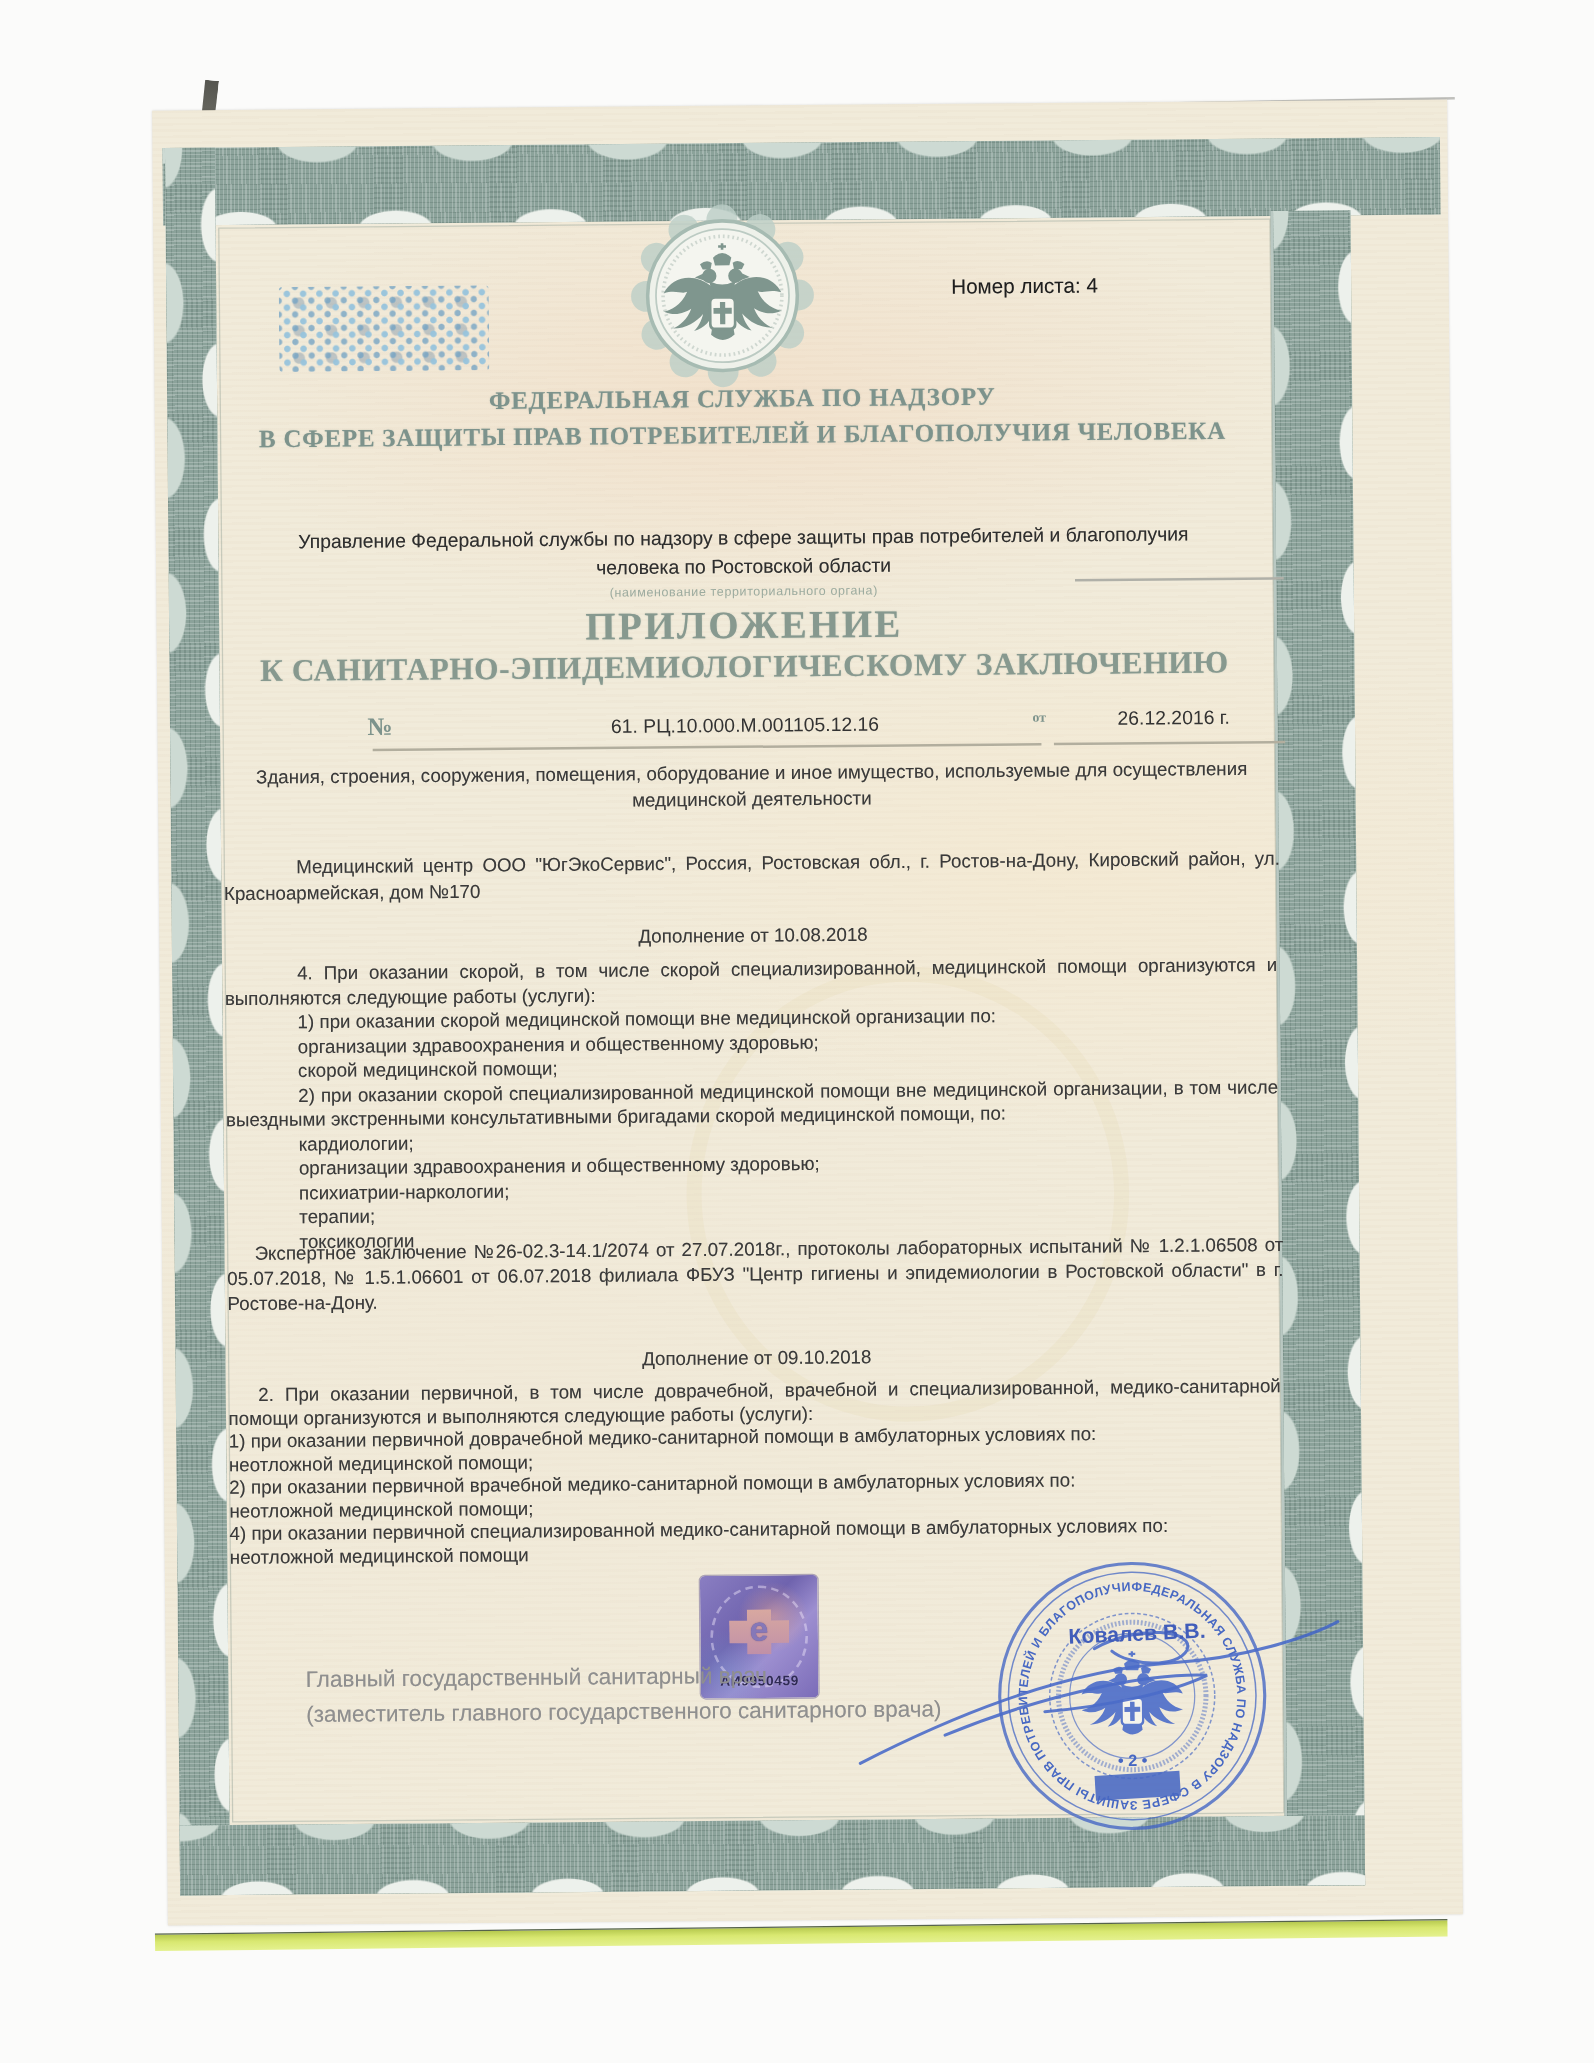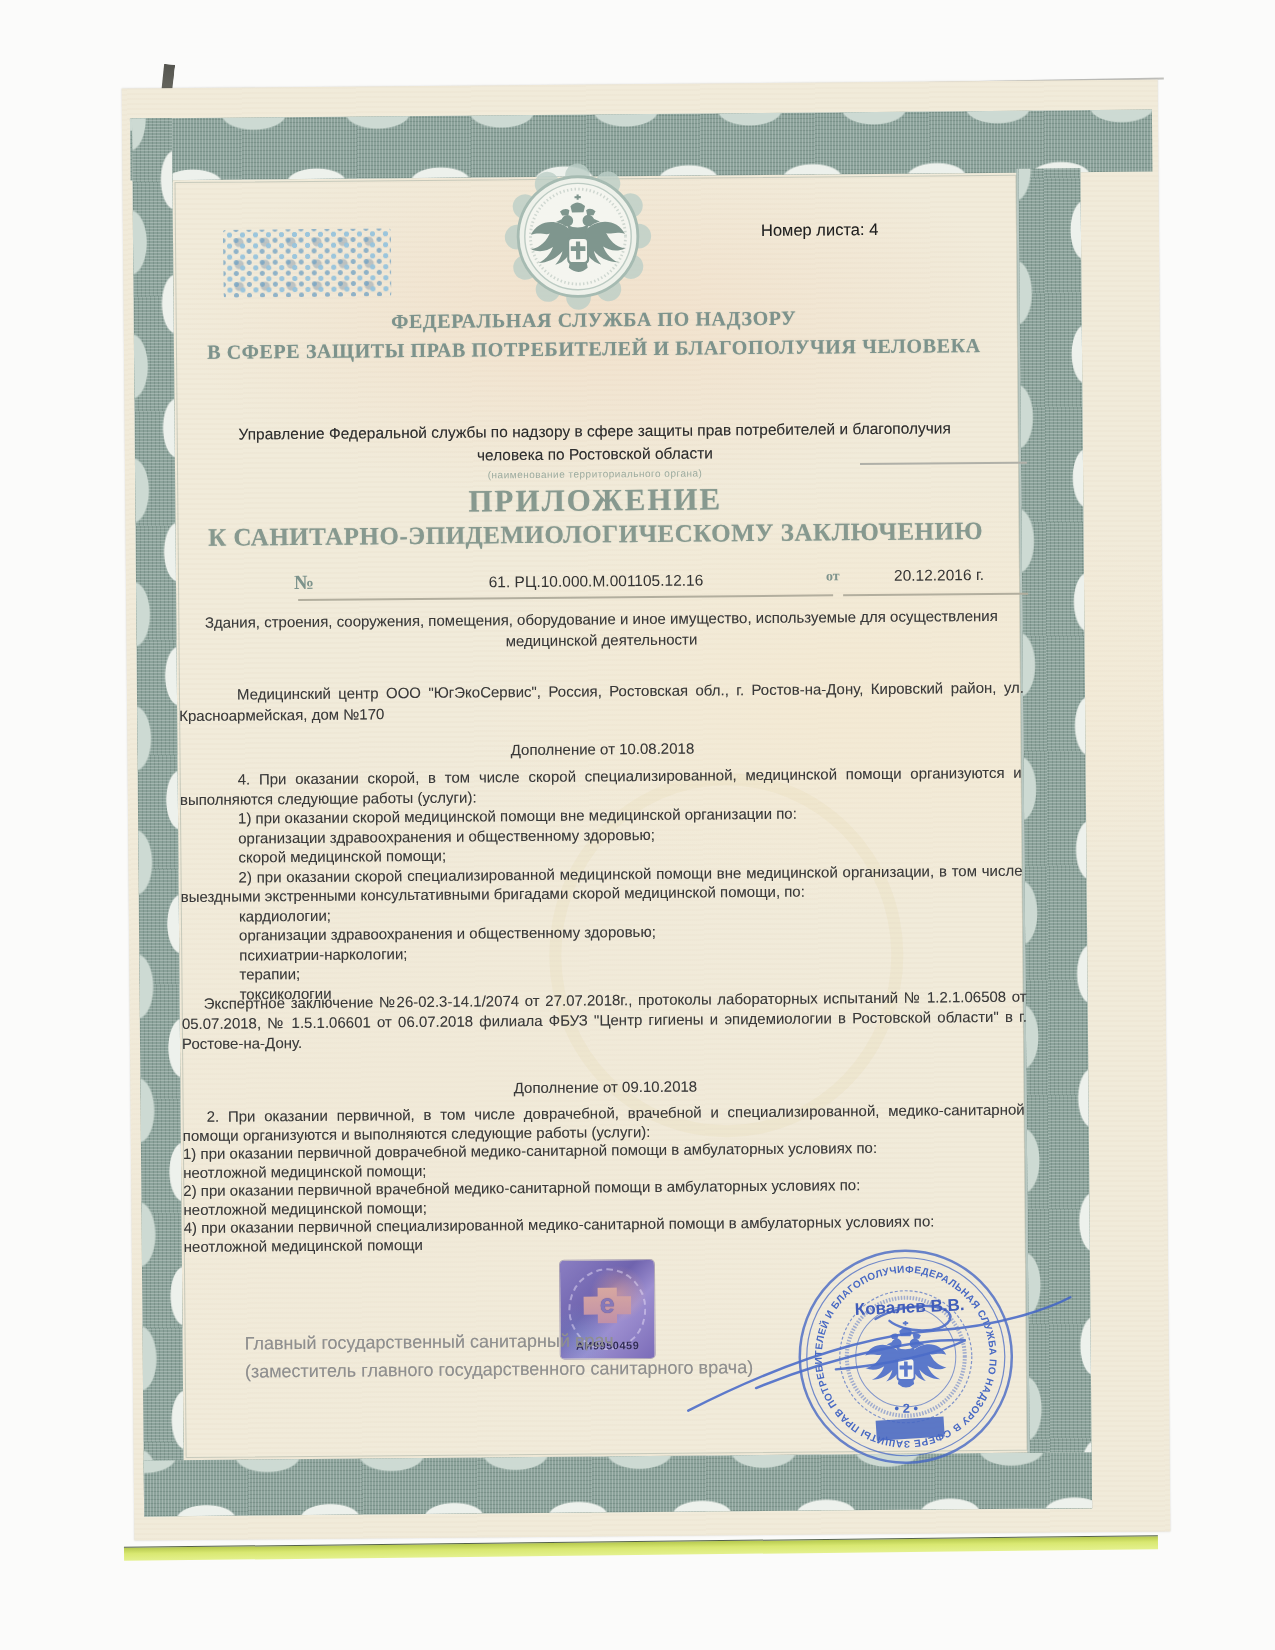--- a/index.html
+++ b/index.html
@@ -201,22 +201,22 @@
     <div class="abs center-col dept" style="top:361px">человека  по Ростовской области</div>
     <div class="rule" style="left:735px;top:381px;width:167px;background:#b0b0a8"></div>
     <div class="abs center-col caption" style="top:384px">(наименование территориального органа)</div>
 
     <div class="abs center-col green-serif title1" style="top:398px">ПРИЛОЖЕНИЕ</div>
     <div class="abs center-col green-serif title2" style="top:436px">К САНИТАРНО-ЭПИДЕМИОЛОГИЧЕСКОМУ ЗАКЛЮЧЕНИЮ</div>
 
     <div class="abs num-sign" style="left:168px;top:484px">№</div>
     <div class="abs num-val" style="left:255px;top:488px;width:430px;text-align:center">61. РЦ.10.000.М.001105.12.16</div>
     <div class="rule" style="left:172px;top:512px;width:535px"></div>
-    <div class="abs num-sign" style="left:700px;top:486px;font-size:14px">от</div>
-    <div class="abs num-val" style="left:768px;top:485px">20.12.2016 г.</div>
+    <div class="abs num-sign" style="left:700px;top:486px;font-size:11px">от</div>
+    <div class="abs num-val" style="left:768px;top:485px">26.12.2016 г.</div>
     <div class="rule" style="left:717px;top:512px;width:185px"></div>
 
     <div class="abs body-text" style="left:60px;top:524px;width:830px;text-align:center;line-height:21px">Здания, строения, сооружения, помещения, оборудование и иное имущество, используемые для осуществления медицинской деятельности</div>
 
     <div class="abs body-text ln-para" style="left:52px;top:596px;width:845px;line-height:21px">Медицинский центр ООО "ЮгЭкоСервис", Россия, Ростовская обл., г. Ростов-на-Дону, Кировский район, ул. Красноармейская, дом №170</div>
 
     <div class="abs body-text" style="left:60px;top:656px;width:830px;text-align:center">Дополнение от 10.08.2018</div>
     <div class="abs body-text lines" style="left:52px;top:682px;width:842px">
         <div class="ln ln-para">4. При оказании скорой, в том числе скорой специализированной, медицинской помощи организуются и выполняются следующие работы (услуги):</div>
         <div class="ln ln-item">1) при оказании скорой медицинской помощи вне медицинской организации по:</div>

